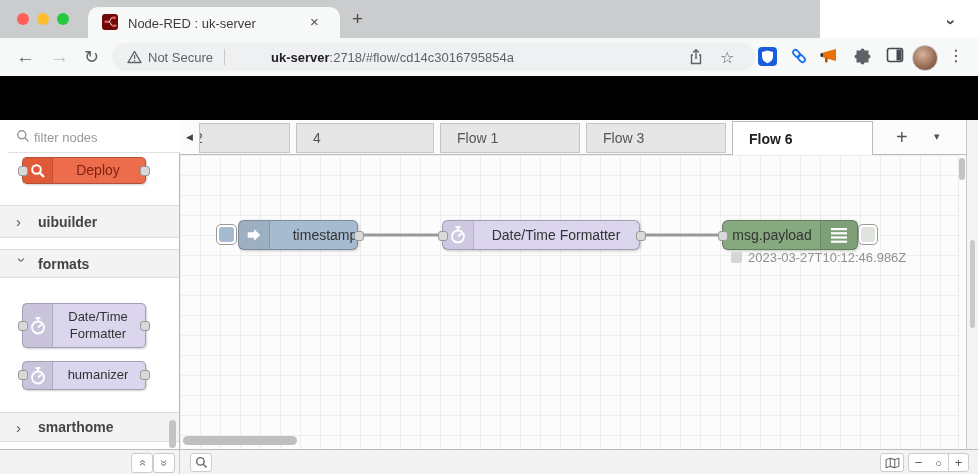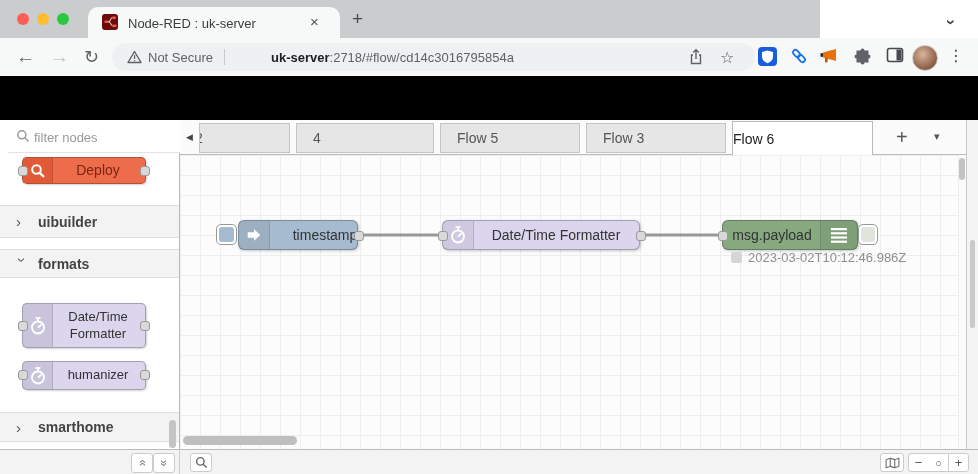--- a/index.html
+++ b/index.html
@@ -98,22 +98,22 @@
   #tab-scroll-left{left:180px;top:120px;width:19px;height:34px;background:#fbfbfb;color:#444;font-size:9px;
                    display:flex;align-items:center;justify-content:center;}
   .ws-tab{top:123px;height:30px;background:#e6e6e6;border:1px solid #c4c4c4;box-sizing:border-box;
           font-size:14px;color:#555;display:flex;align-items:center;padding-left:16px;overflow:hidden;white-space:nowrap;}
   #ws-tab-0{left:199px;width:91px;padding-left:0;}
   #ws-tab-0 span{margin-left:-5px;}
   #ws-tab-1{left:296px;width:138px;}
   #ws-tab-2{left:440px;width:140px;}
   #ws-tab-3{left:586px;width:140px;}
   #ws-tab-active{left:732px;top:121px;width:141px;height:34px;background:#fff;border:1px solid #bbb;border-bottom:none;
-                 box-sizing:border-box;font-size:14px;font-weight:normal;color:#222;display:flex;align-items:center;
-                 z-index:3;}
+                 box-sizing:border-box;font-size:14px;font-weight:bold;color:#222;display:flex;align-items:center;
+                 padding-left:16px;z-index:3;}
   #add-tab-btn{left:896px;top:126px;font-size:20px;color:#555;}
   #tab-menu-btn{left:934px;top:130px;font-size:11px;color:#555;}
 
   
   #canvas{left:180px;top:155px;width:778px;height:294px;background:#fcfcfc;
           background-image:linear-gradient(#eeeeee 1px,transparent 1px),linear-gradient(90deg,#eeeeee 1px,transparent 1px);
           background-size:20px 20px;}
   #wires{left:180px;top:155px;width:778px;height:294px;pointer-events:none;}
   .node{position:absolute;height:30px;border-radius:6px;border:1px solid rgba(0,0,0,.25);
         box-shadow:1px 1px 3px rgba(0,0,0,.22);box-sizing:border-box;}
@@ -343,21 +343,21 @@
 
   <div class="abs" id="tabbar"></div>
   <div class="abs" id="tab-scroll-left">◀</div>
   <div class="abs ws-tab" id="ws-tab-0">
       <span>2</span>
     </div>
   <div class="abs ws-tab" id="ws-tab-1">
       <span>4</span>
     </div>
   <div class="abs ws-tab" id="ws-tab-2">
-      <span>Flow 5</span>
+      <span>Flow 1</span>
     </div>
   <div class="abs ws-tab" id="ws-tab-3">
       <span>Flow 3</span>
     </div>
   <div class="abs" id="tabbar-border"></div>
   <div class="abs" id="ws-tab-active">
       <span>Flow 6</span>
     </div>
   <span class="abs" id="add-tab-btn">+</span>
   <span class="abs" id="tab-menu-btn">▾</span>
@@ -405,21 +405,21 @@
           <rect x="1" y="14.6" width="16" height="2.2" fill="#fff"></rect>
         </svg>
     </div>
     <div class="port" style="left:-5px;top:10px"></div>
   </div>
   <div class="abs" id="debug-btn">
       <div></div>
     </div>
 
   <div class="abs" id="status-dot"></div>
-  <span class="abs" id="status-text">2023-03-02T10:12:46.986Z</span>
+  <span class="abs" id="status-text">2023-03-27T10:12:46.986Z</span>
 
   <div class="abs" id="hscroll-thumb"></div>
   <div class="abs" id="vscroll-track"></div>
   <div class="abs" id="vscroll-thumb"></div>
 
   <div class="abs" id="ws-footer">
     <div class="foot-btn" id="canvas-search-btn">
       <svg width="13" height="13" viewBox="0 0 14 14">
           <circle cx="5.8" cy="5.8" r="4" fill="none" stroke="#666" stroke-width="1.5"></circle>
           <line x1="8.8" y1="8.8" x2="12.5" y2="12.5" stroke="#666" stroke-width="1.5"></line>

